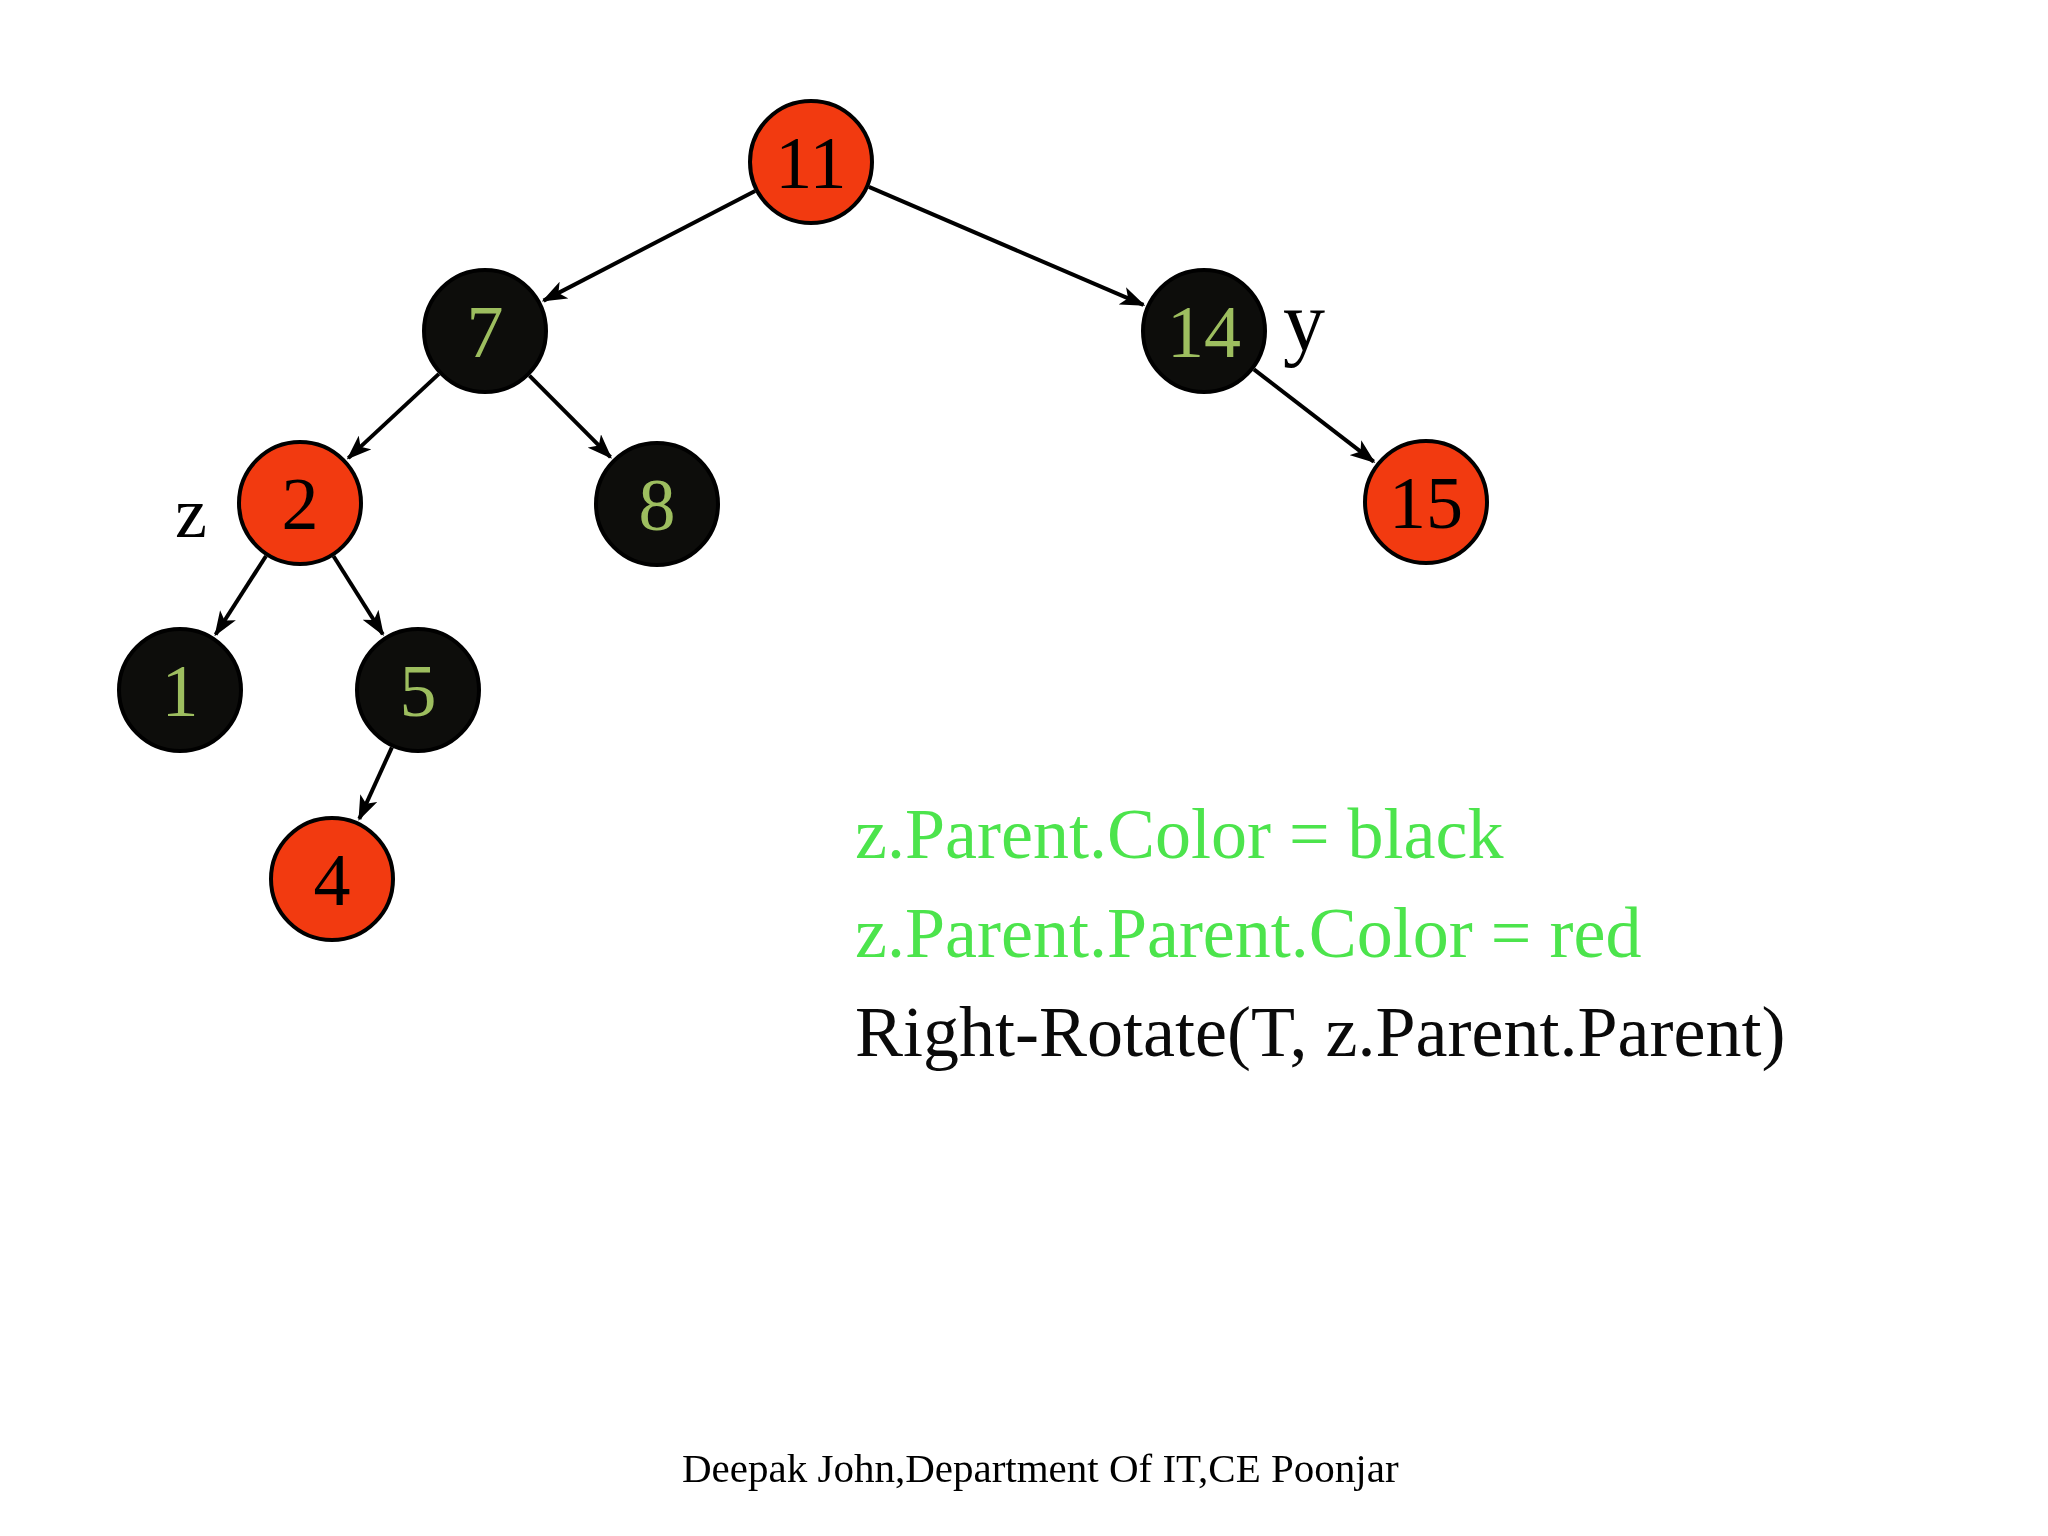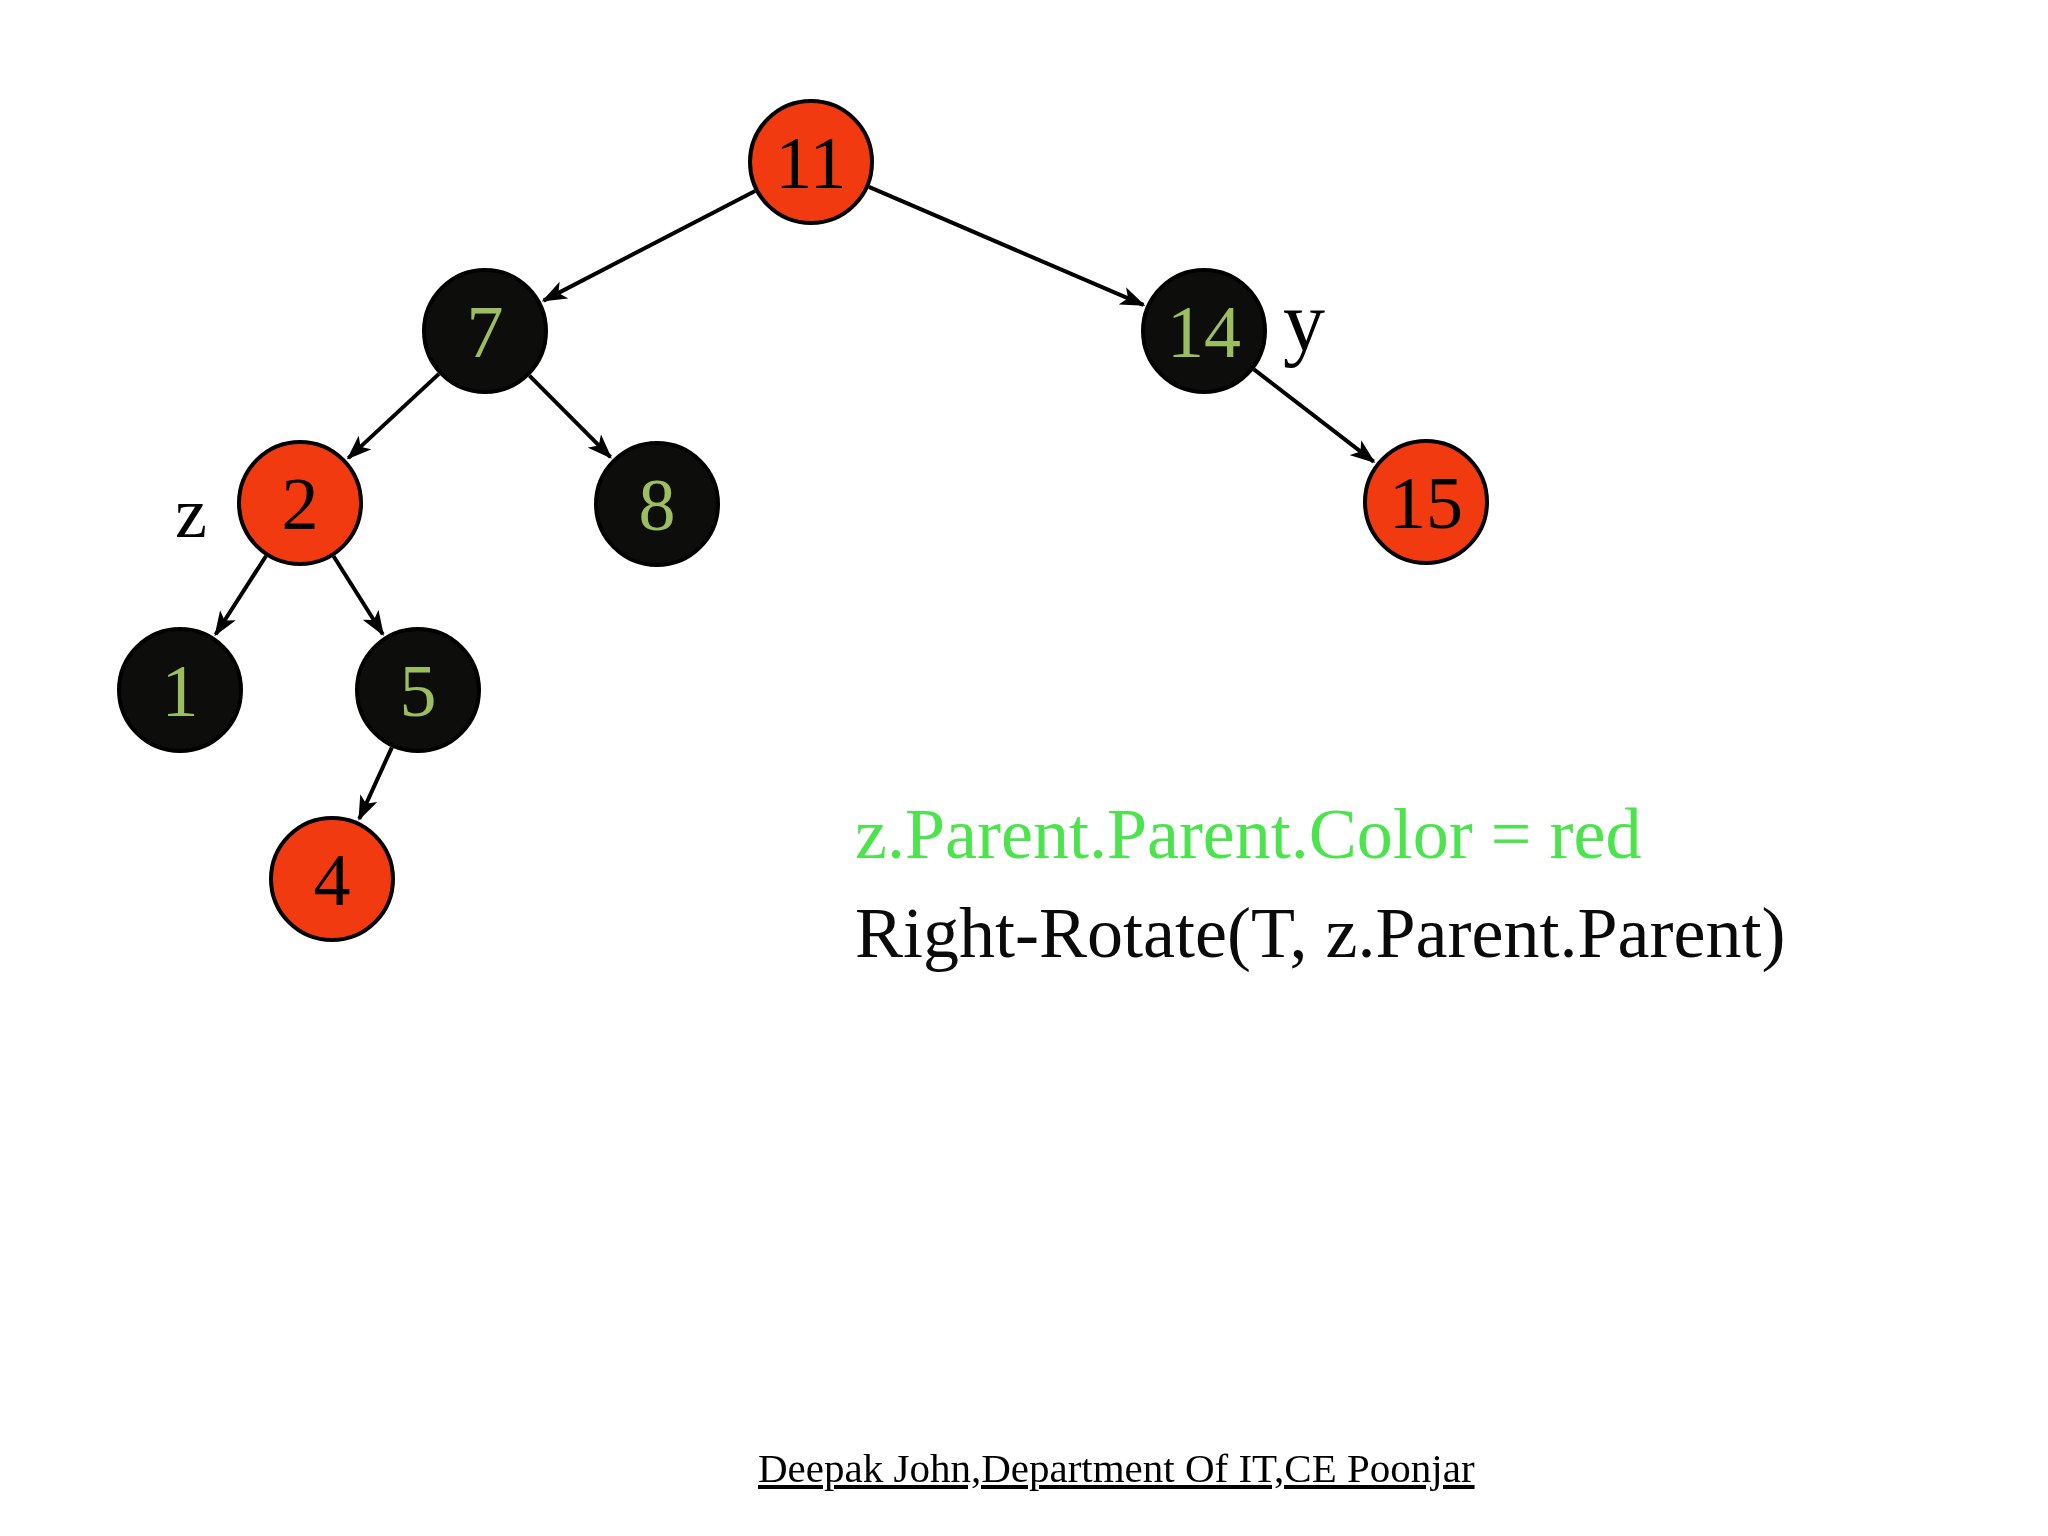--- a/index.html
+++ b/index.html
@@ -29,26 +29,25 @@
     top: 785px;
     font-size: 72px;
     line-height: 99px;
     white-space: nowrap;
   }
   .code .line {
     white-space: pre;
   }
   .footer {
     position: absolute;
-    left: 758px;
+    left: 682px;
     top: 1444px;
     font-size: 41px;
     color: #000000;
     white-space: nowrap;
-    text-decoration: underline;
   }
 </style>
 </head>
 <body>
 
 <div class="slide">
 
   <svg id="diagram" class="diagram" width="2048" height="1536" viewBox="0 0 2048 1536">
     <defs>
       <marker id="arrowhead" viewBox="0 0 12 9" refX="11" refY="4.5" markerWidth="25" markerHeight="19" markerUnits="userSpaceOnUse" orient="auto">
@@ -103,19 +102,20 @@
           <text x="332" y="879" dy="0.345em" text-anchor="middle" font-size="74" fill="#000000">4</text>
         </g>
       </g>
     <g id="pointer-layer">
         <text x="175" y="537" font-size="72" fill="#000000">z</text>
         <text x="1283" y="350" font-size="84" fill="#000000">y</text>
       </g>
   </svg>
 
   <div id="code-block" class="code">
+      <div class="line" style="color: rgb(76, 228, 76);">z.Parent.Color = black</div>
       <div class="line" style="color: rgb(76, 228, 76);">z.Parent.Parent.Color = red</div>
       <div class="line" style="color: rgb(10, 10, 10);">Right-Rotate(T, z.Parent.Parent)</div>
     </div>
 
   <div class="footer">Deepak John,Department Of IT,CE Poonjar</div>
 
 </div>
 
 </body></html>

